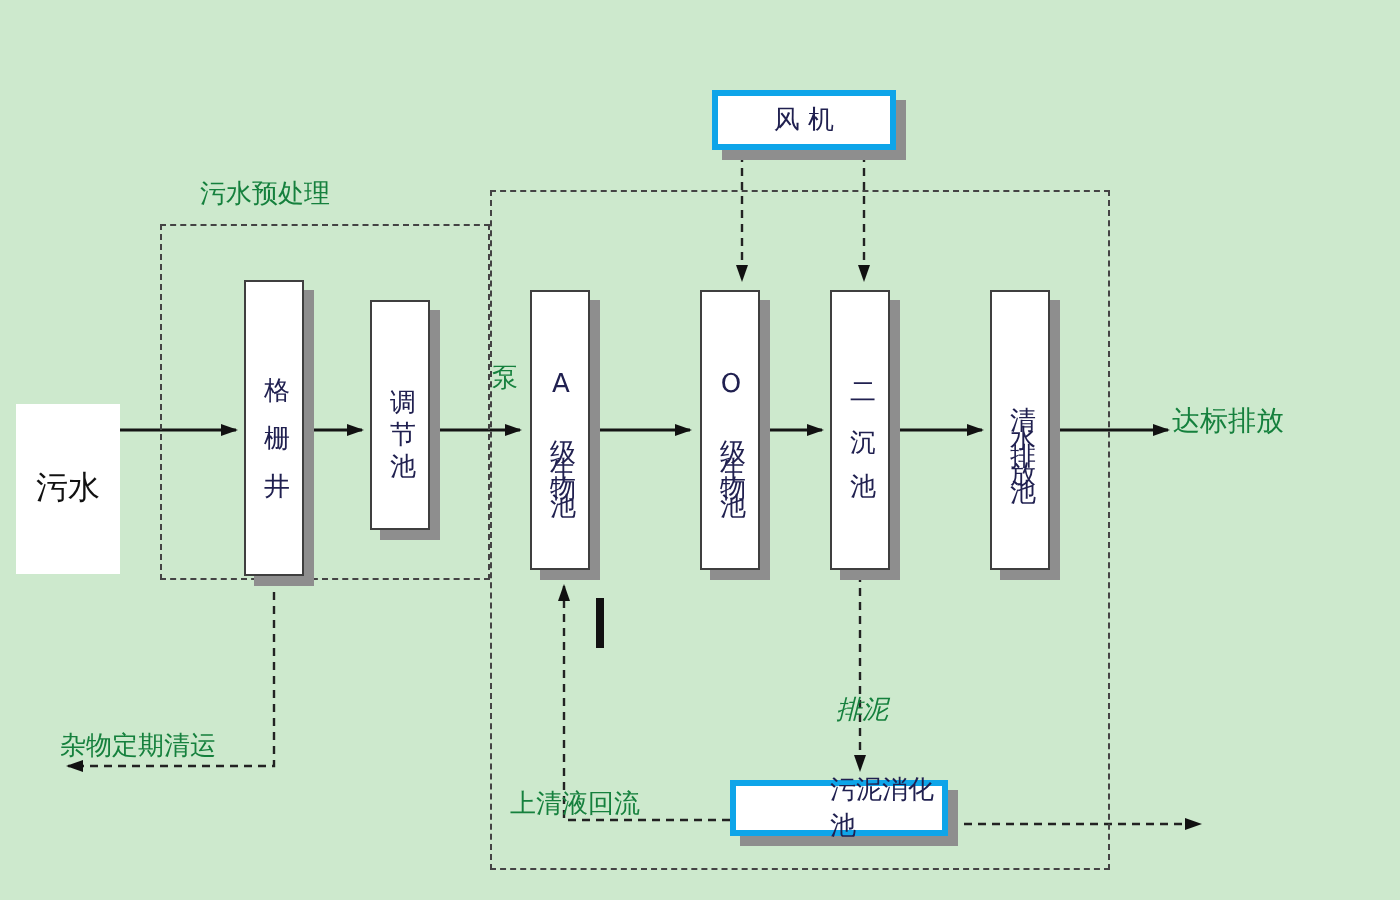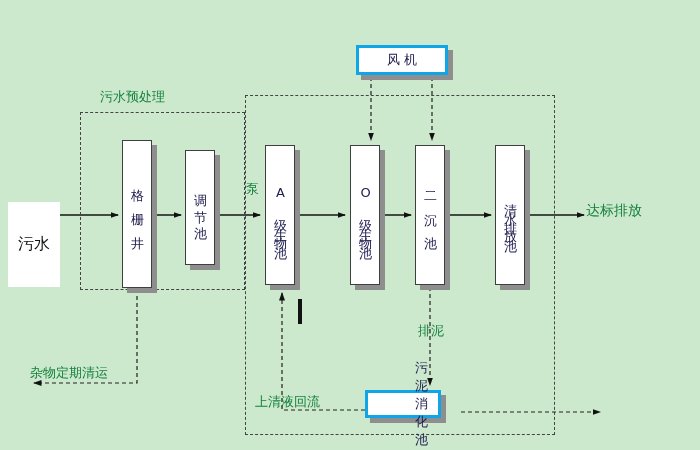--- a/index.html
+++ b/index.html
@@ -89,26 +89,26 @@
   <div class="vbox" style="left:415px; top:145px; width:30px; height:140px; letter-spacing:22px;">
     <span>二沉池</span>
   </div>
   <div class="vbox" style="left:495px; top:145px; width:30px; height:140px; letter-spacing:9px;">
     <span>清水排放池</span>
   </div>
 
   <div class="hbox" style="left:356px; top:45px; width:92px; height:30px;">
     <span>风 机</span>
   </div>
-  <div class="hbox" style="left:365px; top:390px; width:76px; height:28px;padding-left:47px;">
+  <div class="hbox" style="left:365px; top:390px; width:109px; height:28px;padding-left:47px;">
     <span>污泥消化池</span>
   </div>
 
   <span class="lbl" style="left:100px; top:88px;">污水预处理</span>
   <span class="lbl" style="left:246px; top:180px;">泵</span>
   <span class="lbl" style="left:586px; top:202px; font-size:14px;">达标排放</span>
   <span class="lbl" style="left:30px; top:364px;">杂物定期清运</span>
   <span class="lbl" style="left:255px; top:393px;">上清液回流</span>
-  <span class="lbl" style="left:418px; top:322px;">排泥</span>
+  <span class="lbl" style="left:418px; top:346px;font-style:italic;">排泥</span>
 
   <div class="tick"></div>
 
 </div>
 
 </body></html>

